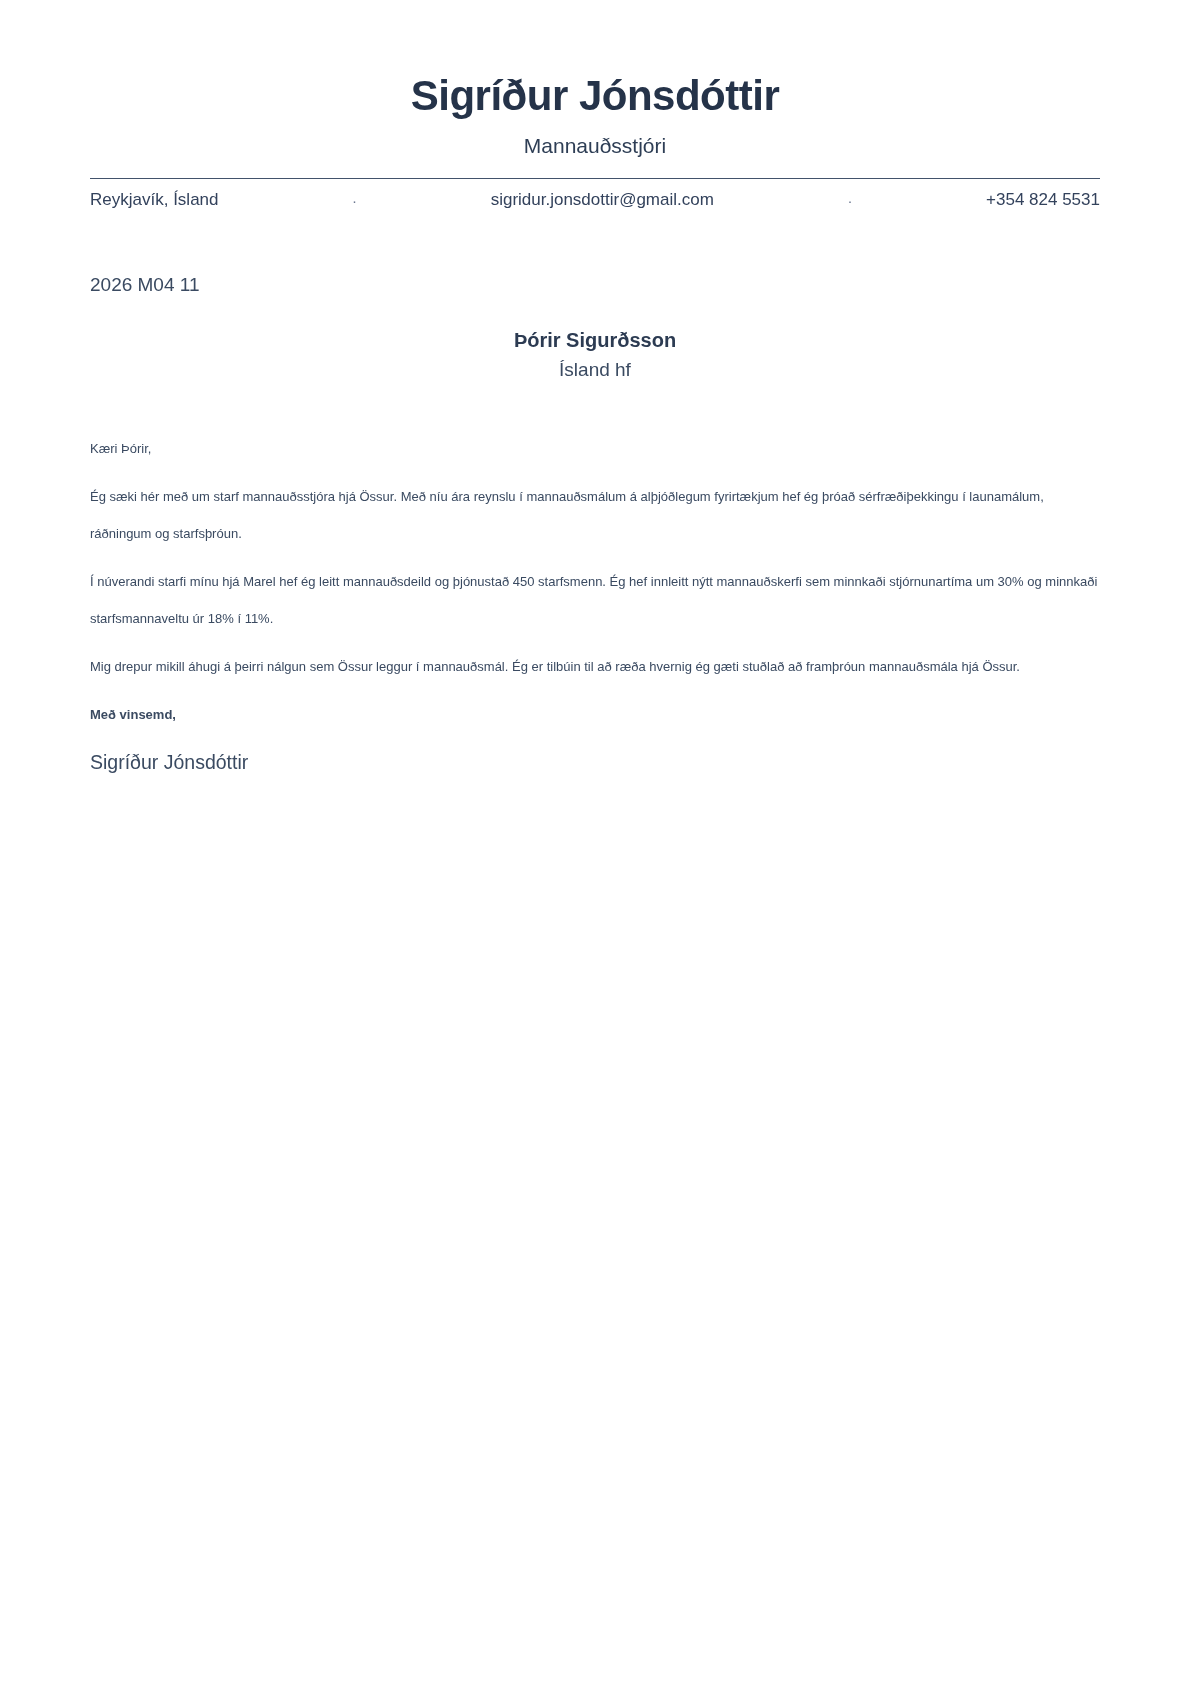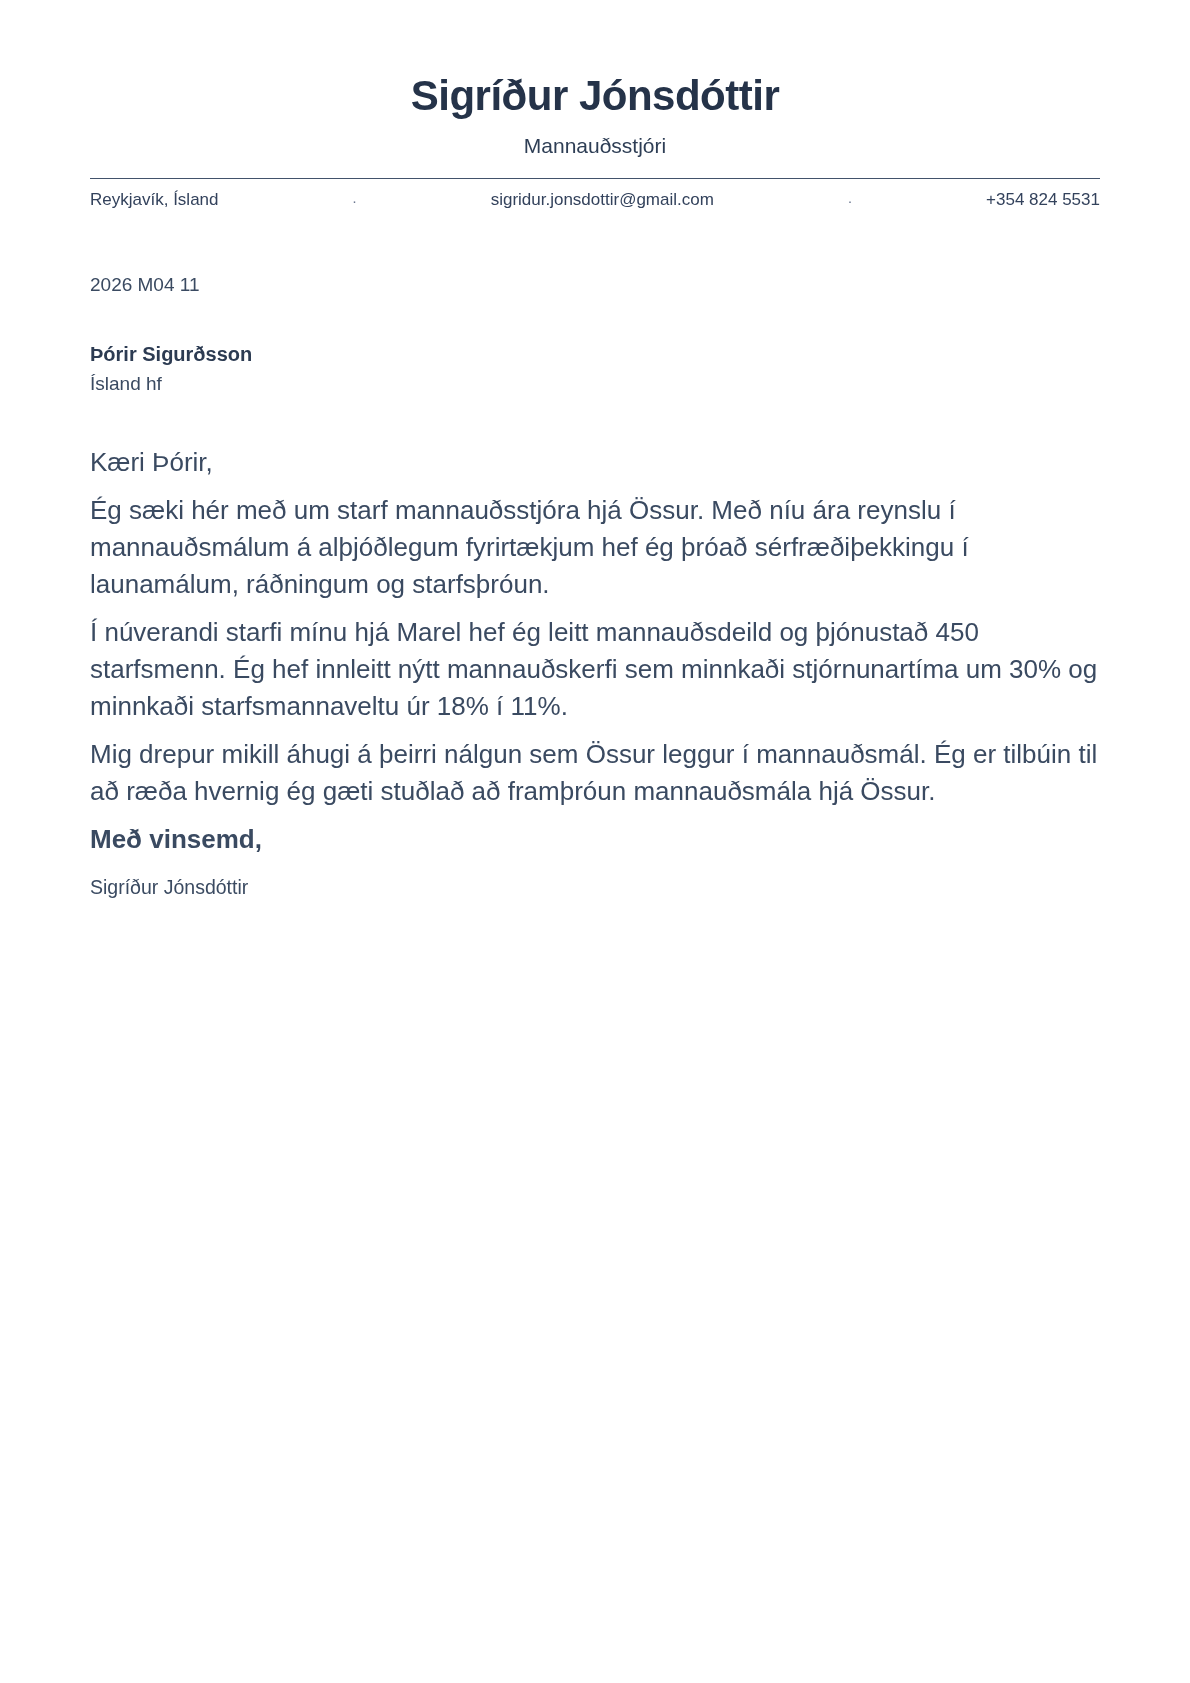--- a/index.html
+++ b/index.html
@@ -70,41 +70,42 @@
     margin-top: 64px;
     color: #3a4a61;
   }
 
   .letter-date {
     font-size: 19px;
     color: #3a4a61;
   }
 
   .recipient-block {
-    margin-top: 44px;
+    margin-top: 30px;
     line-height: 29px;
+    text-align: center;
   }
 
   .recipient-name {
     font-size: 20px;
     font-weight: 700;
     color: #2c3b52;
   }
 
   .recipient-company {
     font-size: 19px;
     color: #3a4a61;
   }
 
   .letter-content {
     margin-top: 46px;
   }
 
   .letter-content p {
-    font-size: 26px;
+    font-size: 13px;
     line-height: 37px;
     color: #3a4a61;
     margin-bottom: 11px;
   }
 
   .closing {
     margin-top: 8px;
     font-weight: bold;
   }
 

